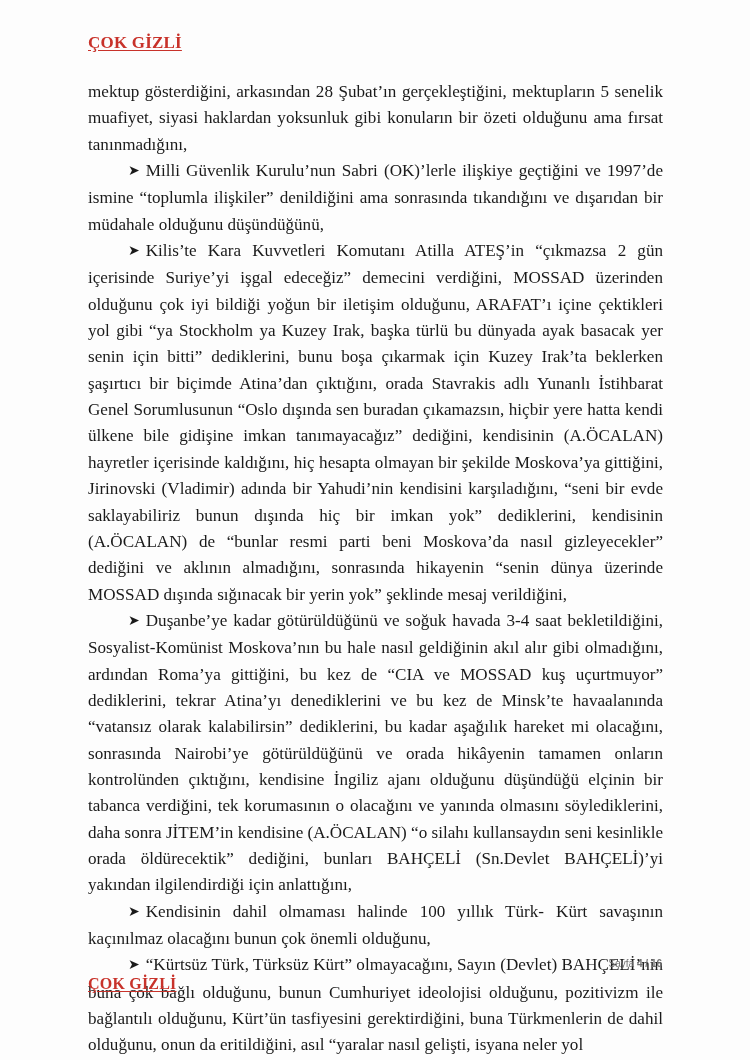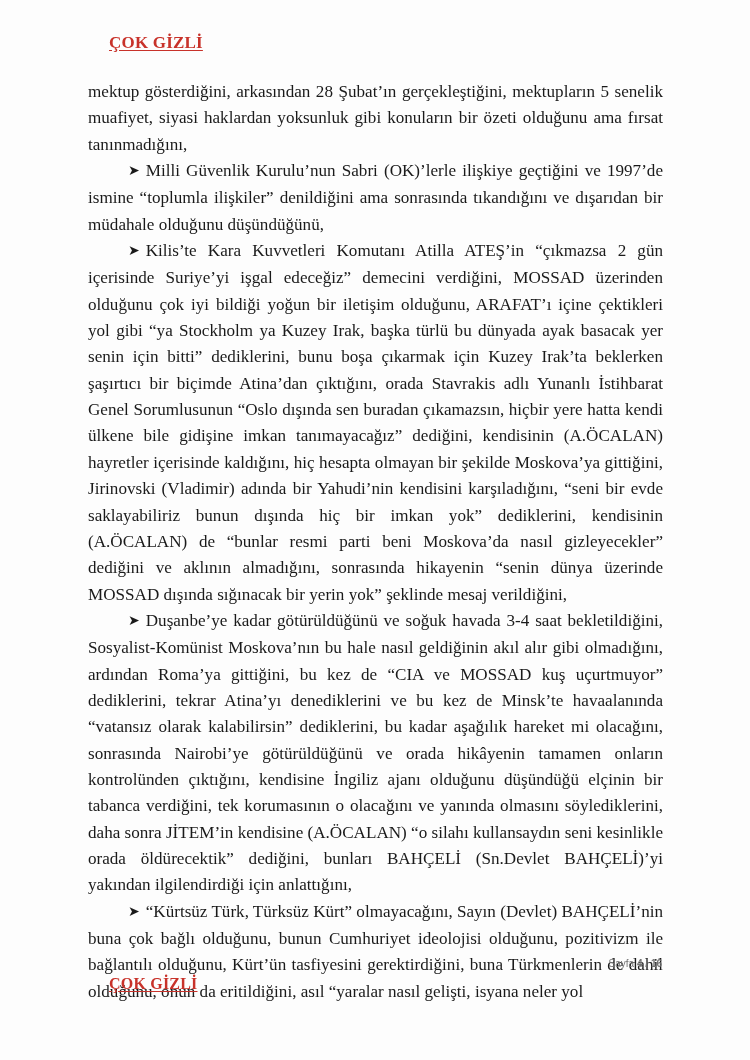--- a/index.html
+++ b/index.html
@@ -24,21 +24,20 @@
     .classification {
       position: absolute;
       left: 88px;
       font-family: "Liberation Serif", "DejaVu Serif", serif;
       font-weight: bold;
       font-size: 17px;
       color: #c8322a;
       text-decoration: underline;
       text-underline-offset: 2px;
       letter-spacing: 0.2px;
-      margin-left: 21px;
     }
     .classification.top { top: 33px; }
     .classification.bottom { top: 975px; font-size: 16px; }
 
     .body-text {
       position: absolute;
       left: 88px;
       top: 62px;
       width: 575px;
       font-size: 17.1px;
@@ -83,20 +82,23 @@
     <p class="para bullet">
       <span class="bullet-icon">➤</span><span>Milli Güvenlik Kurulu’nun Sabri (OK)’lerle ilişkiye geçtiğini ve 1997’de ismine “toplumla ilişkiler” denildiğini ama sonrasında tıkandığını ve dışarıdan bir müdahale olduğunu düşündüğünü,</span>
     </p>
     <p class="para bullet">
       <span class="bullet-icon">➤</span><span>Kilis’te Kara Kuvvetleri Komutanı Atilla ATEŞ’in “çıkmazsa 2 gün içerisinde Suriye’yi işgal edeceğiz” demecini verdiğini, MOSSAD üzerinden olduğunu çok iyi bildiği yoğun bir iletişim olduğunu, ARAFAT’ı içine çektikleri yol gibi “ya Stockholm ya Kuzey Irak, başka türlü bu dünyada ayak basacak yer senin için bitti” dediklerini, bunu boşa çıkarmak için Kuzey Irak’ta beklerken şaşırtıcı bir biçimde Atina’dan çıktığını, orada Stavrakis adlı Yunanlı İstihbarat Genel Sorumlusunun “Oslo dışında sen buradan çıkamazsın, hiçbir yere hatta kendi ülkene bile gidişine imkan tanımayacağız” dediğini, kendisinin (A.ÖCALAN) hayretler içerisinde kaldığını, hiç hesapta olmayan bir şekilde Moskova’ya gittiğini, Jirinovski  (Vladimir) adında bir Yahudi’nin kendisini karşıladığını, “seni bir evde saklayabiliriz bunun dışında hiç bir imkan yok” dediklerini, kendisinin (A.ÖCALAN) de “bunlar resmi parti beni Moskova’da nasıl gizleyecekler” dediğini ve aklının almadığını, sonrasında hikayenin “senin dünya üzerinde MOSSAD dışında sığınacak bir yerin yok” şeklinde mesaj verildiğini,</span>
     </p>
     <p class="para bullet">
       <span class="bullet-icon">➤</span><span>Duşanbe’ye kadar götürüldüğünü ve soğuk havada 3-4 saat bekletildiğini, Sosyalist-Komünist Moskova’nın bu hale nasıl geldiğinin akıl alır gibi olmadığını, ardından Roma’ya gittiğini, bu kez de “CIA ve MOSSAD kuş uçurtmuyor” dediklerini, tekrar Atina’yı denediklerini ve bu kez de Minsk’te havaalanında “vatansız olarak kalabilirsin” dediklerini, bu kadar aşağılık hareket mi olacağını, sonrasında Nairobi’ye götürüldüğünü ve orada hikâyenin tamamen onların kontrolünden çıktığını, kendisine İngiliz ajanı olduğunu düşündüğü elçinin bir tabanca verdiğini, tek korumasının o olacağını ve yanında olmasını söylediklerini, daha sonra JİTEM’in kendisine (A.ÖCALAN) “o silahı kullansaydın seni kesinlikle orada öldürecektik” dediğini, bunları BAHÇELİ (Sn.Devlet BAHÇELİ)’yi yakından ilgilendirdiği için anlattığını,</span>
     </p>
     <p class="para bullet">
+      <span class="bullet-icon">➤</span><span>Kendisinin dahil olmaması halinde 100 yıllık Türk- Kürt savaşının kaçınılmaz olacağını bunun çok önemli olduğunu,</span>
+    </p>
+    <p class="para bullet">
       <span class="bullet-icon">➤</span><span>“Kürtsüz Türk, Türksüz Kürt” olmayacağını, Sayın (Devlet) BAHÇELİ’nin buna çok bağlı olduğunu, bunun Cumhuriyet ideolojisi olduğunu, pozitivizm ile bağlantılı olduğunu, Kürt’ün tasfiyesini gerektirdiğini, buna Türkmenlerin de dahil olduğunu, onun da eritildiğini, asıl “yaralar nasıl gelişti, isyana neler yol</span>
     </p>
   </div>
 
   <div class="page-number">
     <span>Sayfa</span>
     <b>4</b>
     <b>/</b>
     <b>16</b>
   </div>

